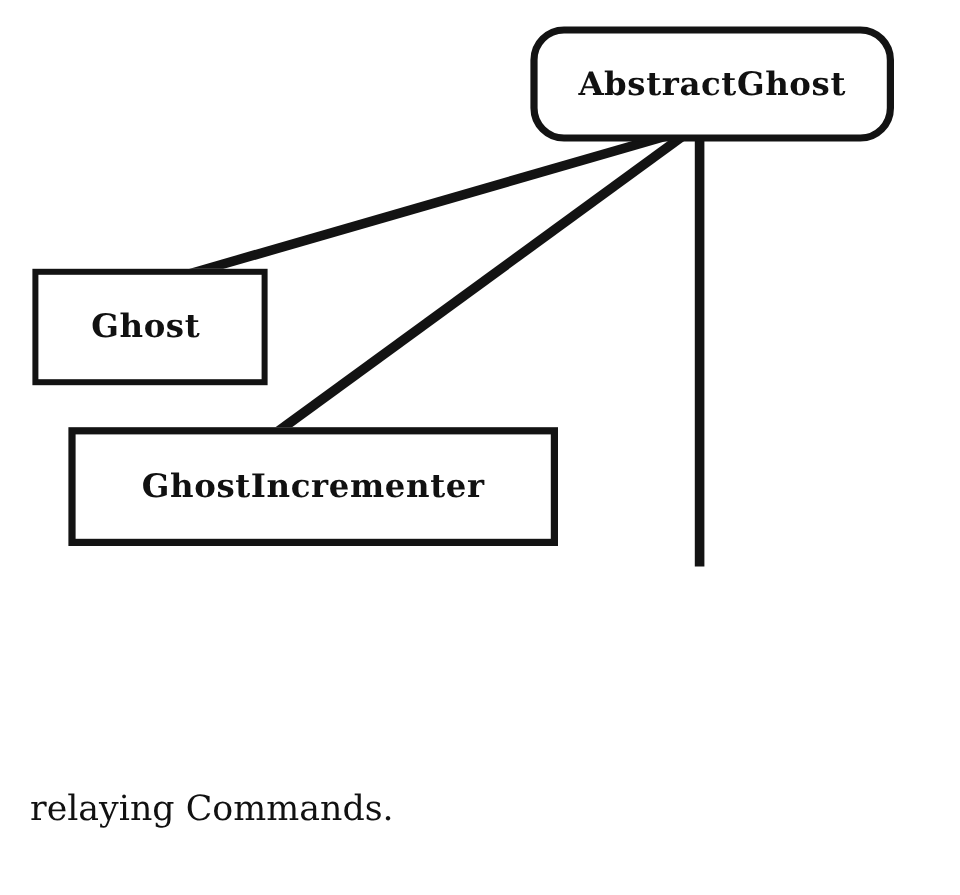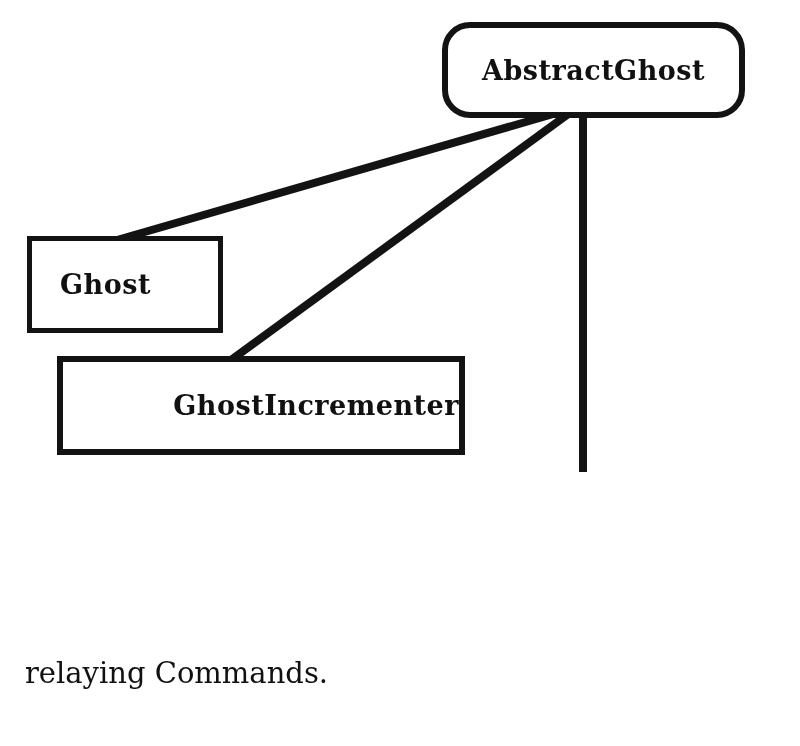--- a/index.html
+++ b/index.html
@@ -43,33 +43,32 @@
   }
   .node-abstract-ghost {
     left: 425px;
     top: 22px;
     width: 303px;
     height: 96px;
     border-radius: 28px;
   }
   .node-ghost {
     left: 10px;
-    top: 236px;
+    top: 224px;
     width: 196px;
     height: 97px;
     border-width: 5px;
     justify-content: flex-start;
-    padding-left: 28px;
+    padding-left: 44px;
   }
   .node-ghost-incrementer {
     left: 40px;
     top: 356px;
     width: 408px;
     height: 99px;
-    justify-content: flex-end;
   }
   .node-ghost-moving-object {
     left: 336px;
     top: 466px;
     width: 448px;
     height: 99px;
     border-width: 5px;
     box-shadow: inset 0 0 0 3px #ffffff, inset 0 0 0 4px #888888;
   }
   .caption {

